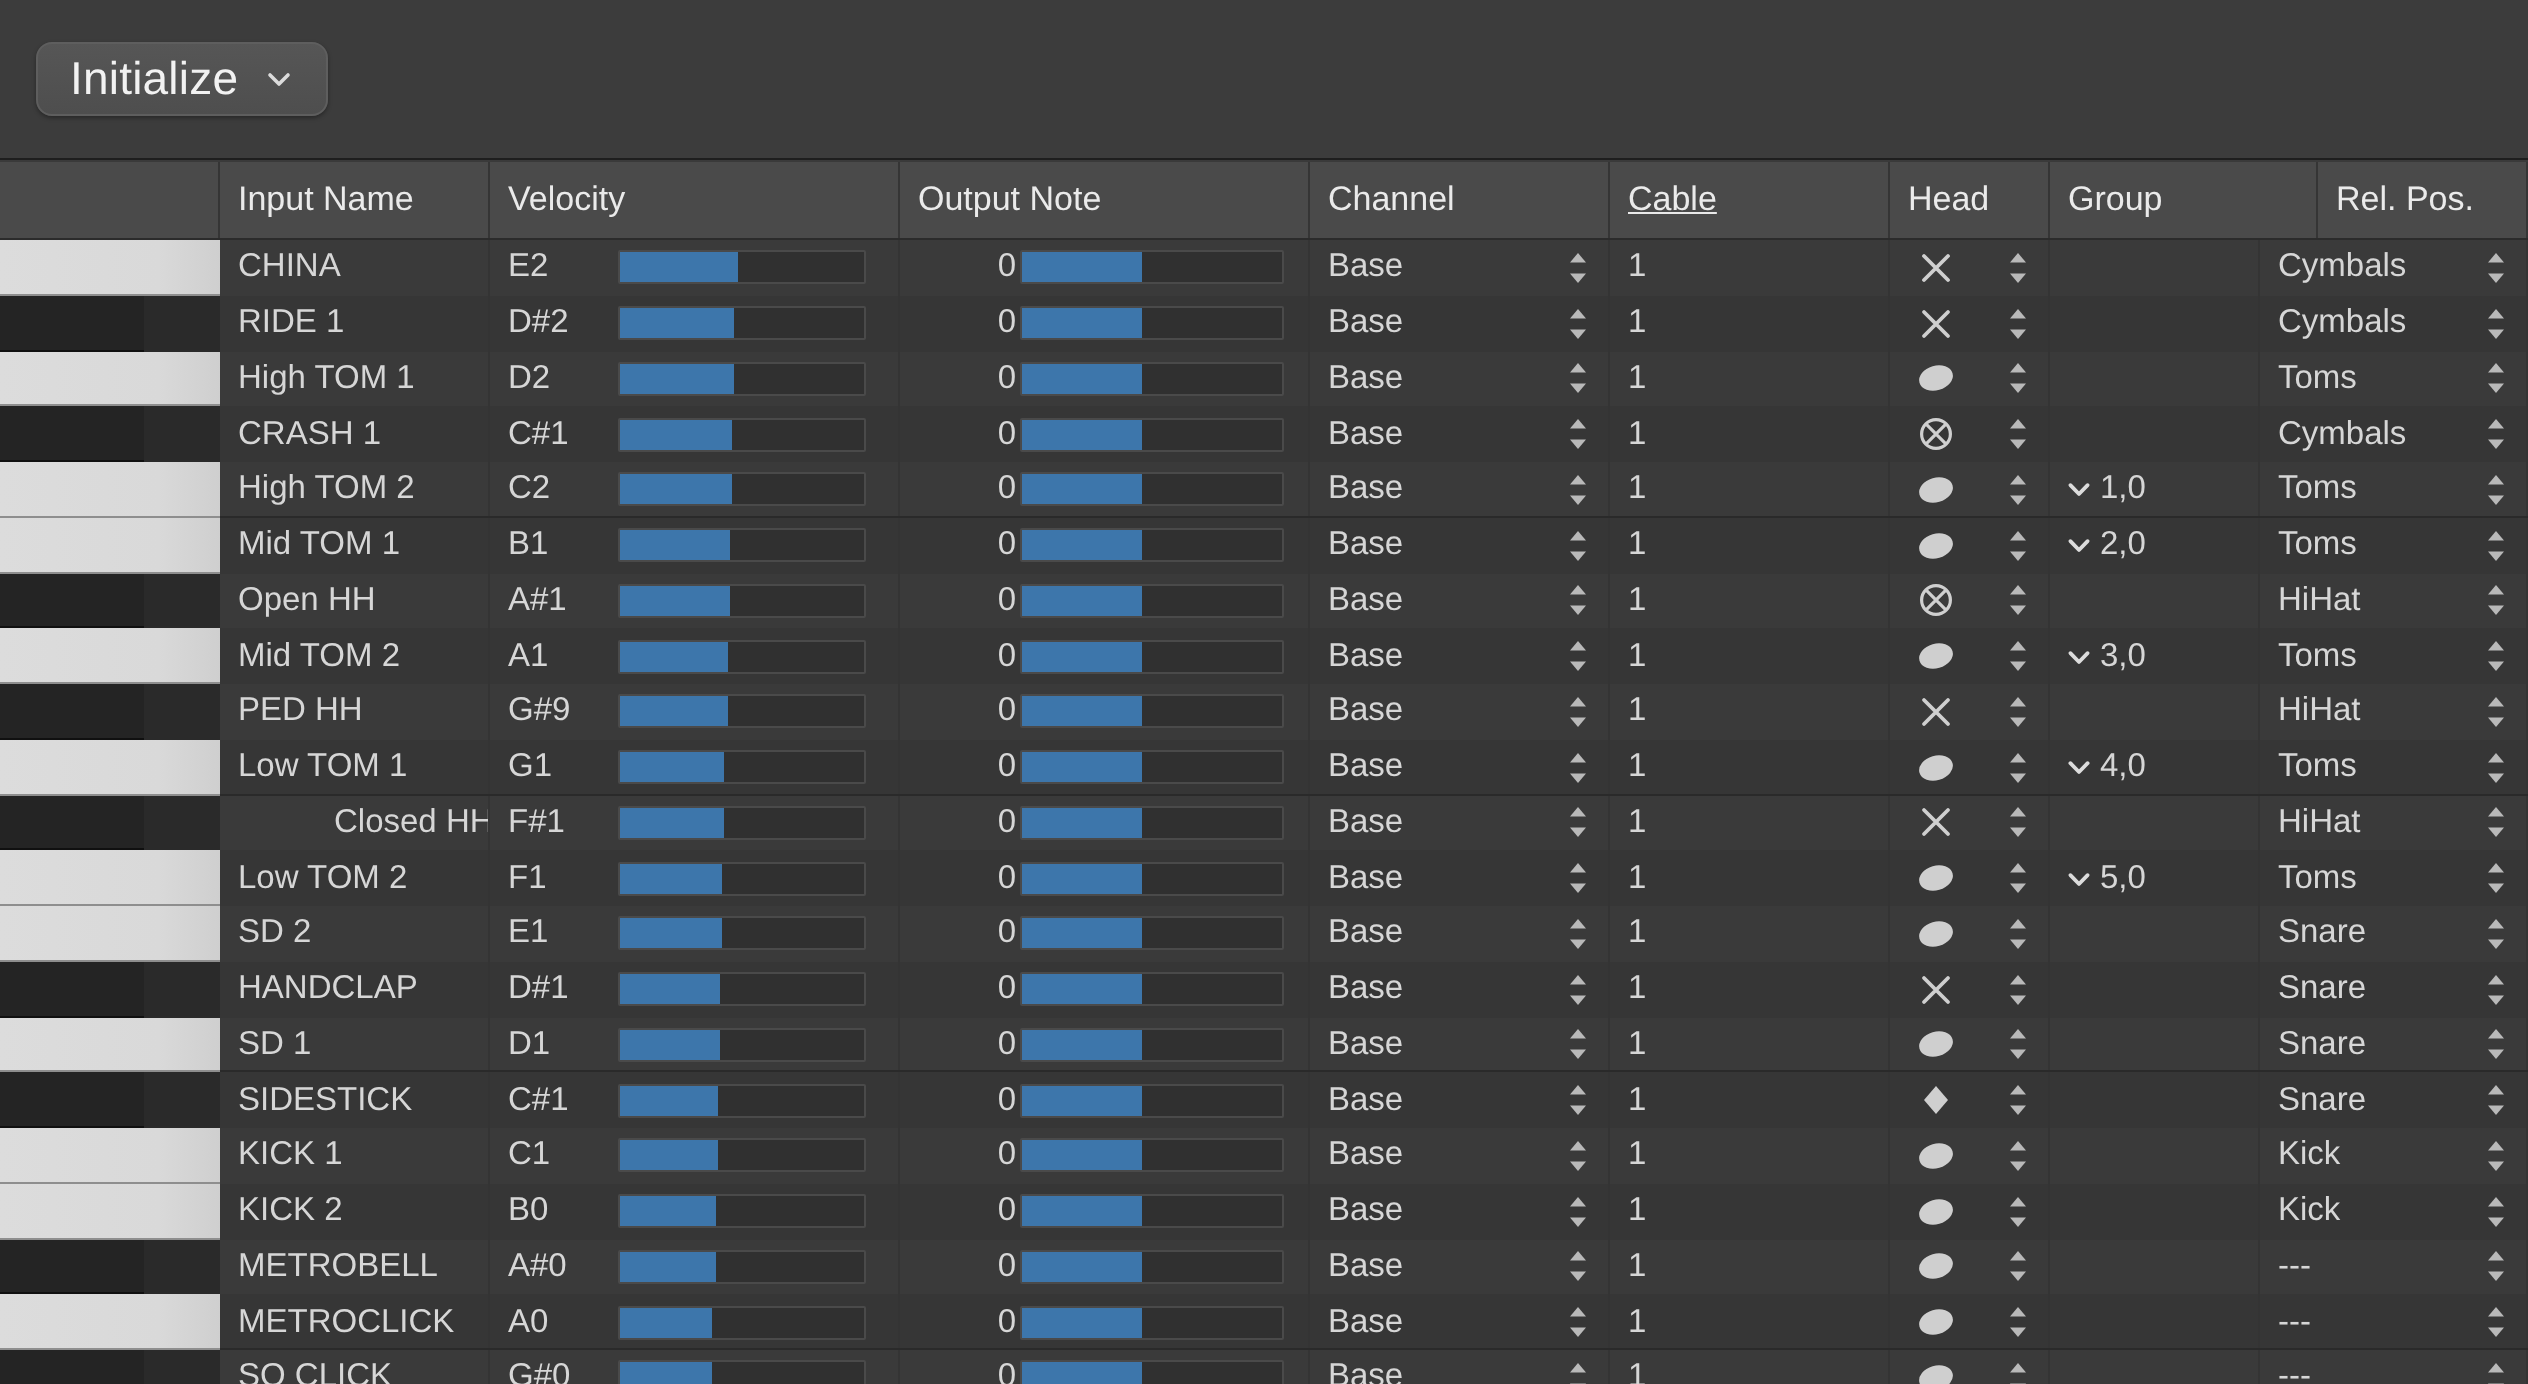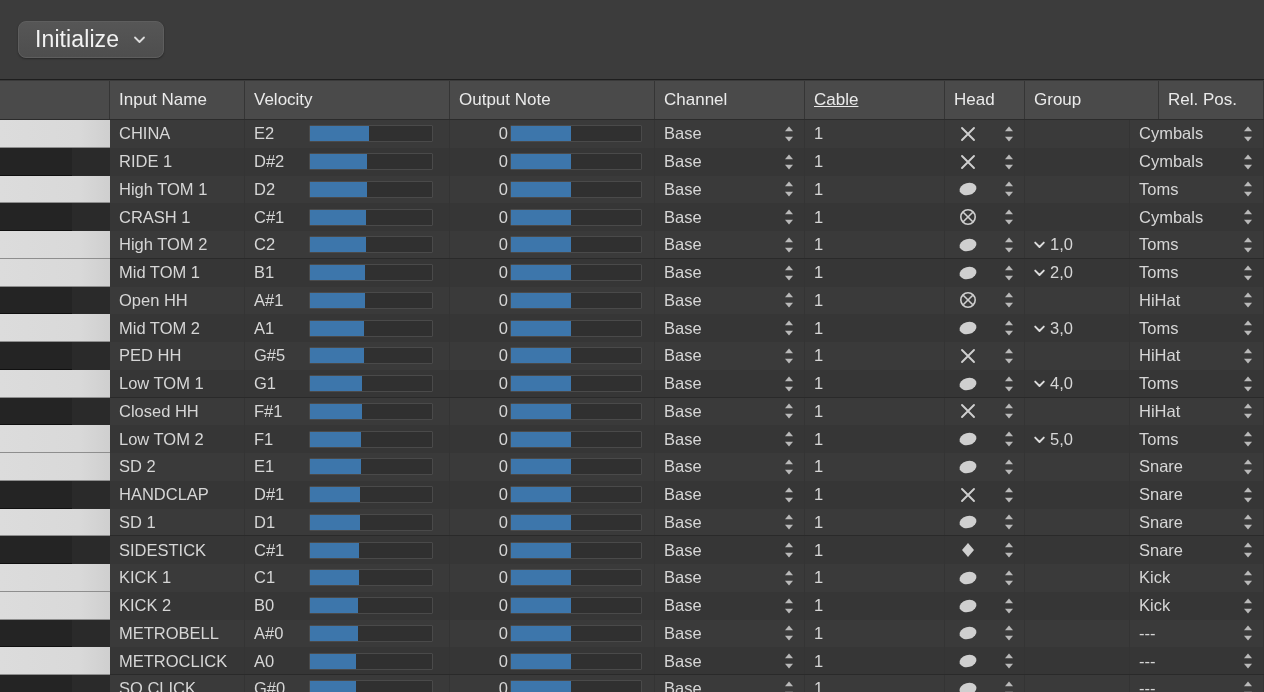--- a/index.html
+++ b/index.html
@@ -723,21 +723,21 @@
               <path d="M6 16.5 L10 11.8 L2 11.8 Z" fill="#d0d0d0"></path>
             </svg>
           </span>
         </div>
       </div>
       <div class="row">
         <div class="cell" style="width: 135px; flex: 0 0 135px;">
           <span class="txt">PED HH</span>
         </div>
         <div class="cell note-cell" style="width: 205px; flex: 0 0 205px;">
-          <span class="note-label">G#5</span>
+          <span class="note-label">G#9</span>
           <span class="meter" style="width: 124px;">
             <i style="width: 44%;"></i>
           </span>
         </div>
         <div class="cell vel-cell" style="width: 205px; flex: 0 0 205px;">
           <span class="vel-num">0</span>
           <span class="meter" style="width: 132px;">
             <i style="width: 46%;"></i>
           </span>
         </div>
@@ -832,21 +832,21 @@
           <span class="txt">Toms</span>
           <span class="stepper">
             <svg width="12" height="18" viewBox="0 0 12 18">
               <path d="M6 1.5 L10 6.2 L2 6.2 Z" fill="#d0d0d0"></path>
               <path d="M6 16.5 L10 11.8 L2 11.8 Z" fill="#d0d0d0"></path>
             </svg>
           </span>
         </div>
       </div>
       <div class="row">
-        <div class="cell" style="width: 135px; flex: 0 0 135px;">
+        <div class="cell" style="width: 135px; flex: 0 0 135px; padding-left: 48px;">
           <span class="txt">Closed HH</span>
         </div>
         <div class="cell note-cell" style="width: 205px; flex: 0 0 205px;">
           <span class="note-label">F#1</span>
           <span class="meter" style="width: 124px;">
             <i style="width: 43%;"></i>
           </span>
         </div>
         <div class="cell vel-cell" style="width: 205px; flex: 0 0 205px;">
           <span class="vel-num">0</span>

